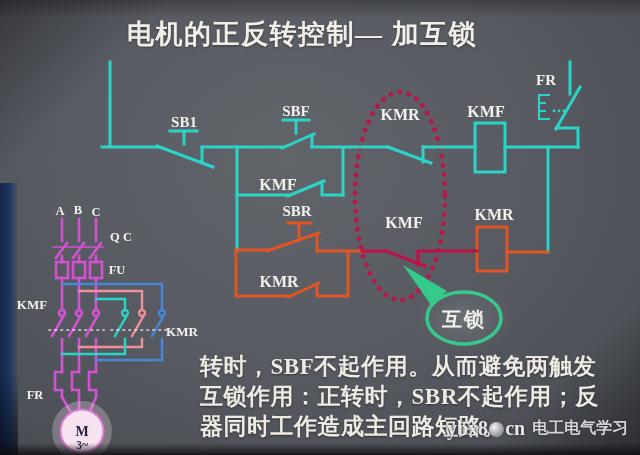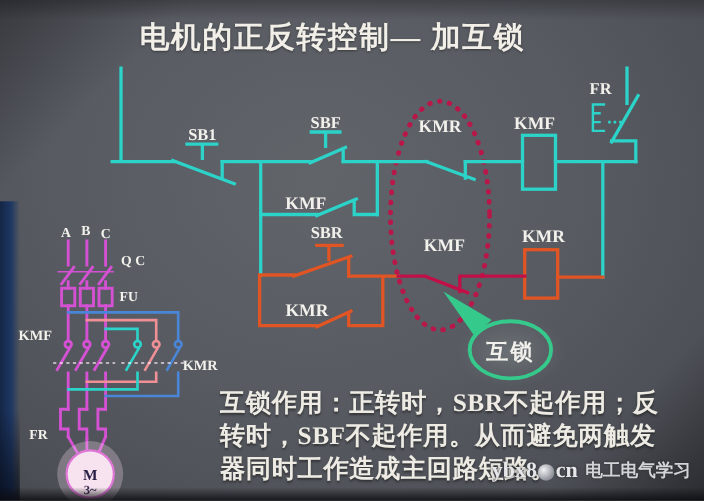--- a/index.html
+++ b/index.html
@@ -158,22 +158,22 @@
       <text x="182" y="336" font-size="13">KMR</text>
       <text x="35" y="399" font-size="12.5">FR</text>
       <text x="82" y="436" font-size="14" font-weight="bold" fill="#2a2148">M</text>
       <text x="82" y="449" font-size="11.5" fill="#3a2a50">3~</text>
 
       <text x="464" y="326" font-size="20" font-weight="bold" letter-spacing="2">互锁</text>
     </g>
   </svg>
 
   <div class="note">
+    <div>转时，SBF不起作用。从而避免两触发</div>
     <div>互锁作用：正转时，SBR不起作用；反</div>
-    <div>转时，SBF不起作用。从而避免两触发</div>
     <div>器同时工作造成主回路短路。</div>
   </div>
 
   <div class="watermark">
     <span class="wm-site">ybx8</span>
     <span class="wm-dot"></span>
     <span class="wm-site">cn</span>
     <span class="wm-label">电工电气学习</span>
   </div>
 

